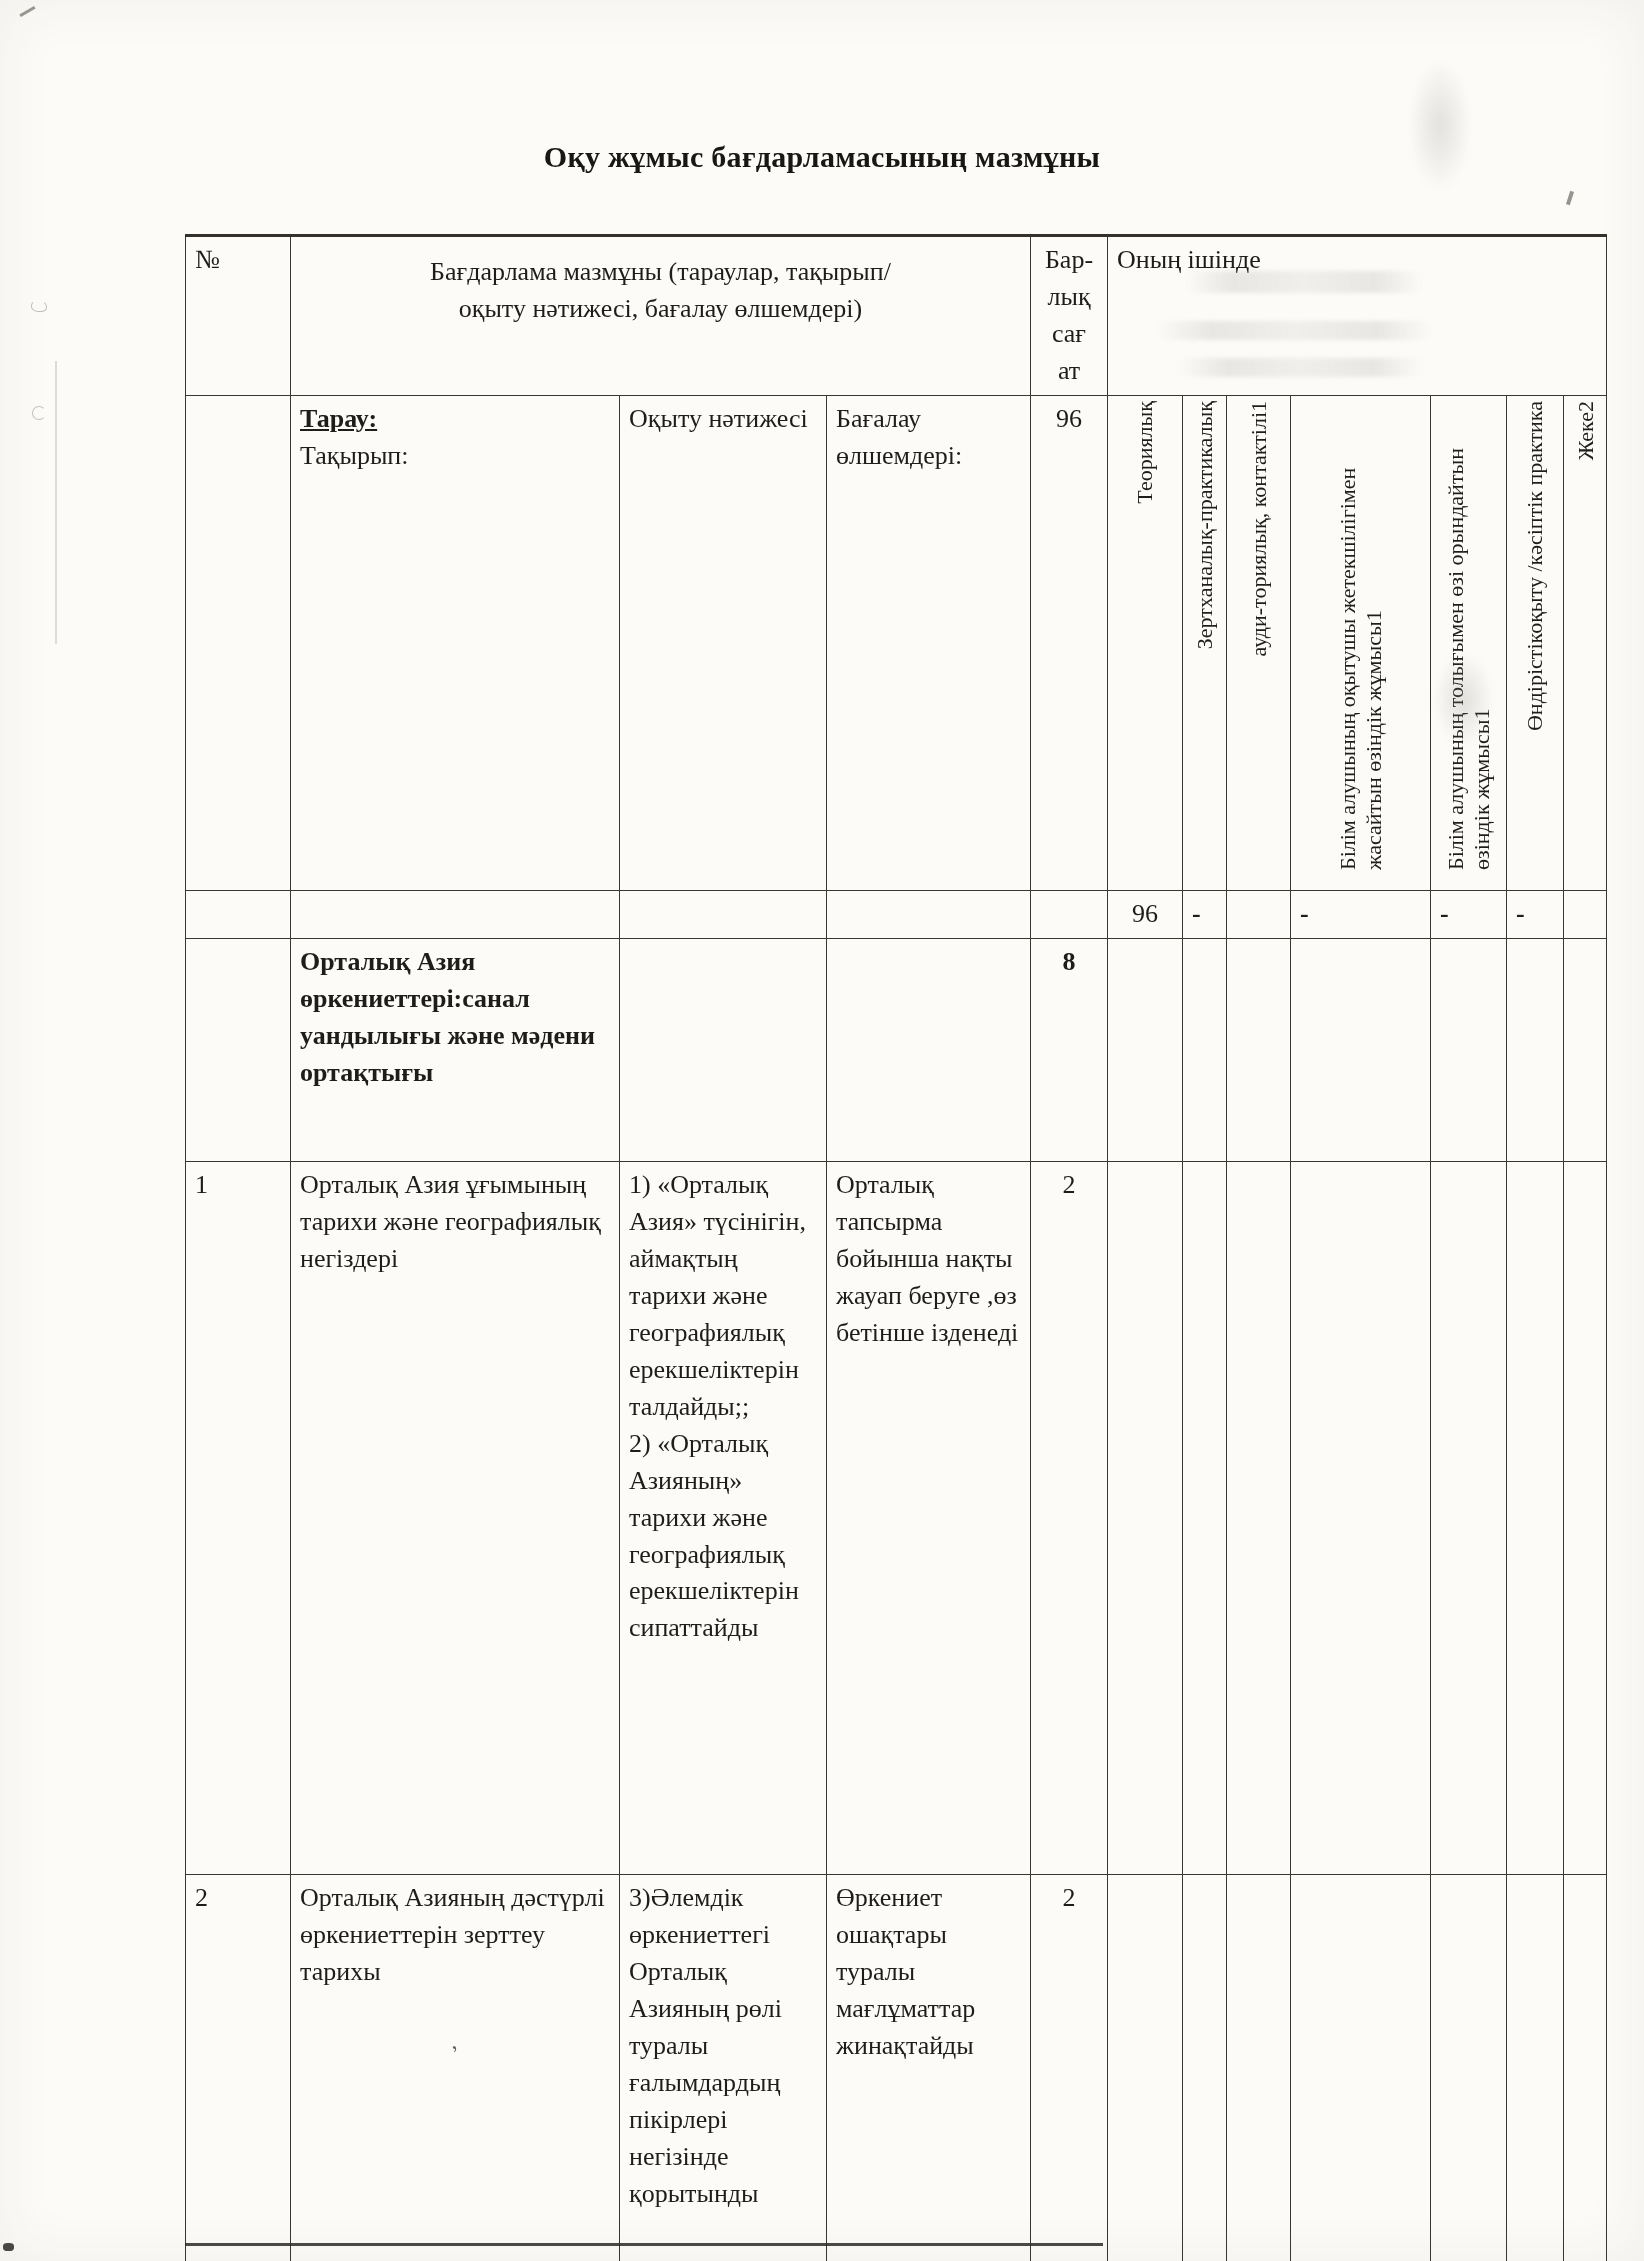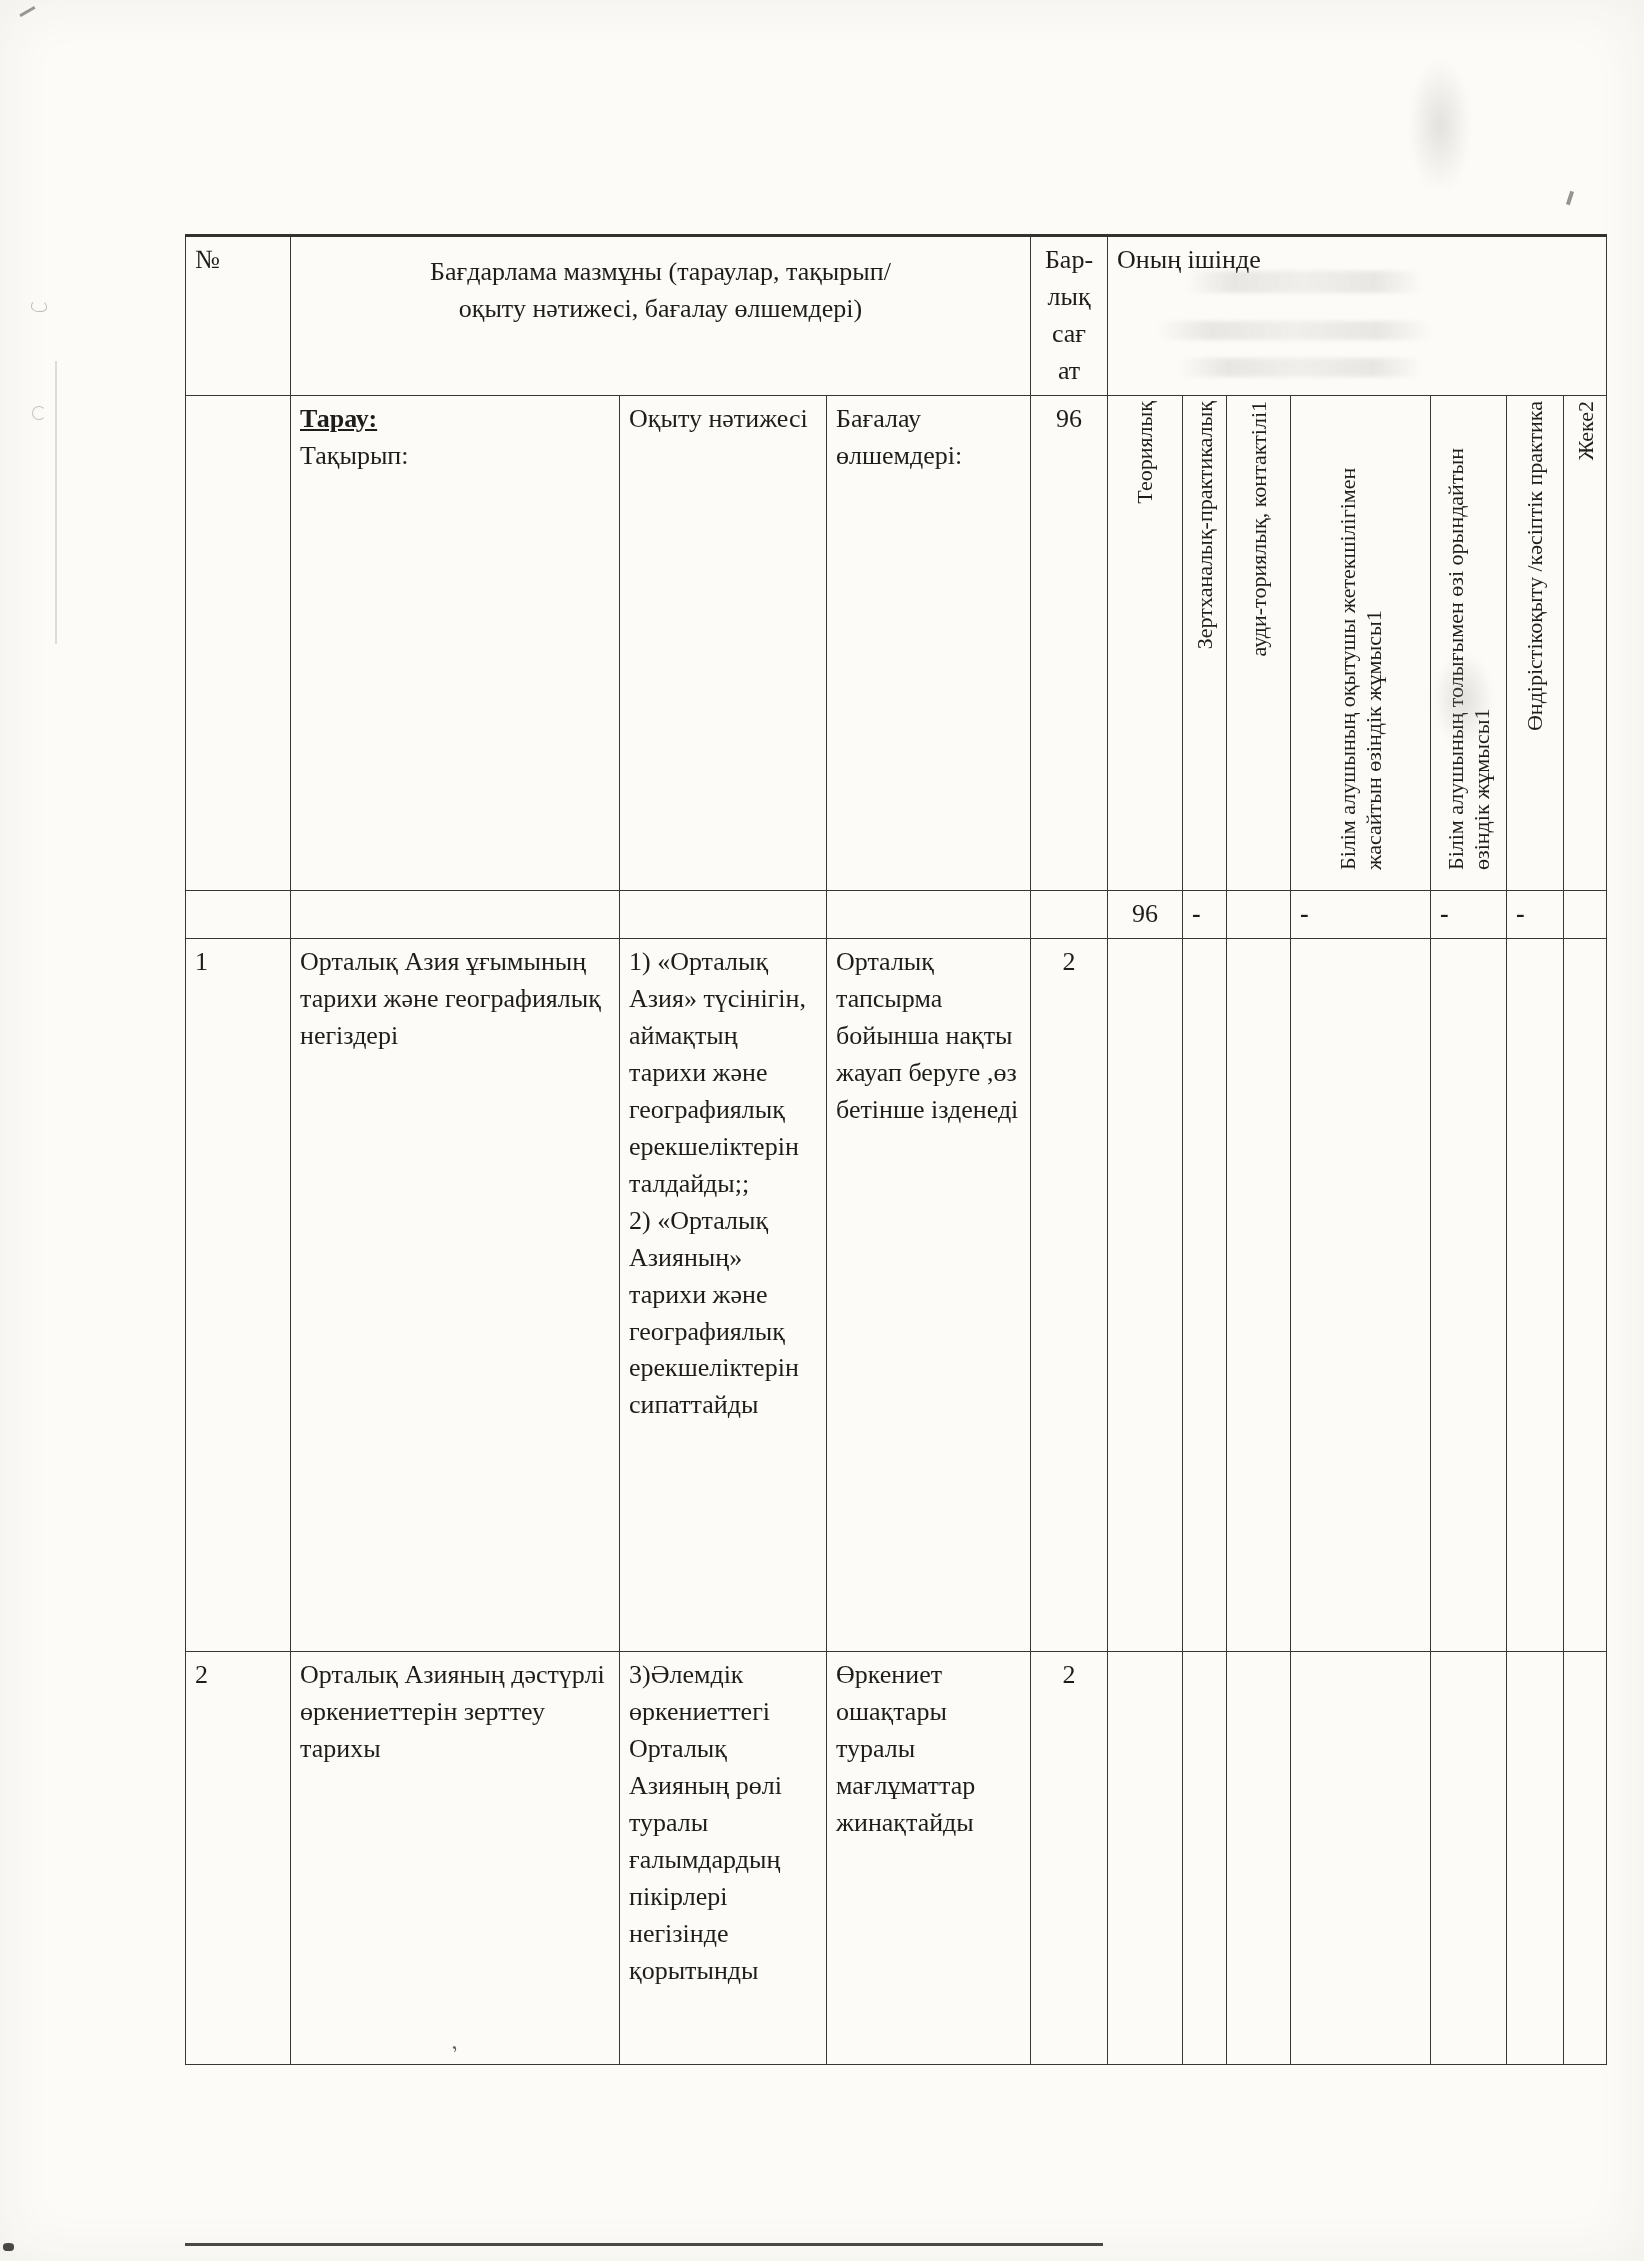--- a/index.html
+++ b/index.html
@@ -89,20 +89,21 @@
   .stray-comma{left:449px;top:2029px;font-size:22px;color:rgba(60,56,50,.8);transform:rotate(-25deg);}
   .bottom-line{left:185px;top:2243px;width:918px;height:2.6px;background:rgba(45,42,38,.85);}
   .corner-mark{left:19.3px;top:10.3px;width:17px;height:3.2px;background:rgba(60,56,50,.5);transform:rotate(-30deg);filter:blur(0.4px);}
   .edge-dot{left:2.6px;top:2243px;width:11.6px;height:7.7px;background:rgba(30,28,25,.8);border-radius:40%;}
 </style>
 </head>
 <body>
 
 <div class="page">
 
+  <div class="doc-title">Оқу жұмыс бағдарламасының мазмұны</div>
 
   <table class="curr">
     <colgroup>
       <col style="width:105px">
         <col style="width:329px">
         <col style="width:207px">
         <col style="width:204px">
       <col style="width:77px">
         <col style="width:75px">
         <col style="width:44px">
@@ -156,20 +157,34 @@
       <td class="tot"></td>
       <td class="tot tot-center">96</td>
       <td class="tot tot-dash">-</td>
       <td class="tot tot-dash"></td>
       <td class="tot tot-dash">-</td>
       <td class="tot tot-dash">-</td>
       <td class="tot tot-dash">-</td>
       <td class="tot tot-dash"></td>
     </tr>
 
+    <tr style="height:223px">
+      <td></td>
+      <td class="cell-topic bold">Орталық Азия өркениеттері:санал уандылығы және мәдени ортақтығы</td>
+      <td></td>
+      <td></td>
+      <td class="hours bold">8</td>
+      <td></td>
+          <td></td>
+      <td></td>
+          <td></td>
+      <td></td>
+          <td></td>
+      <td></td>
+    </tr>
 
     <tr style="height:713px">
       <td class="c-num">1</td>
       <td class="cell-topic">Орталық Азия ұғымының тарихи және географиялық негіздері</td>
       <td class="cell-outcome">
         <span class="outcome-part">1) «Орталық Азия» түсінігін, аймақтың тарихи және географиялық ерекшеліктерін талдайды;;</span>
         <span class="outcome-part">2) «Орталық Азияның» тарихи және географиялық ерекшеліктерін сипаттайды</span>
       </td>
       <td>Орталық тапсырма бойынша нақты жауап беруге ,өз бетінше ізденеді</td>
       <td class="hours">2</td>

